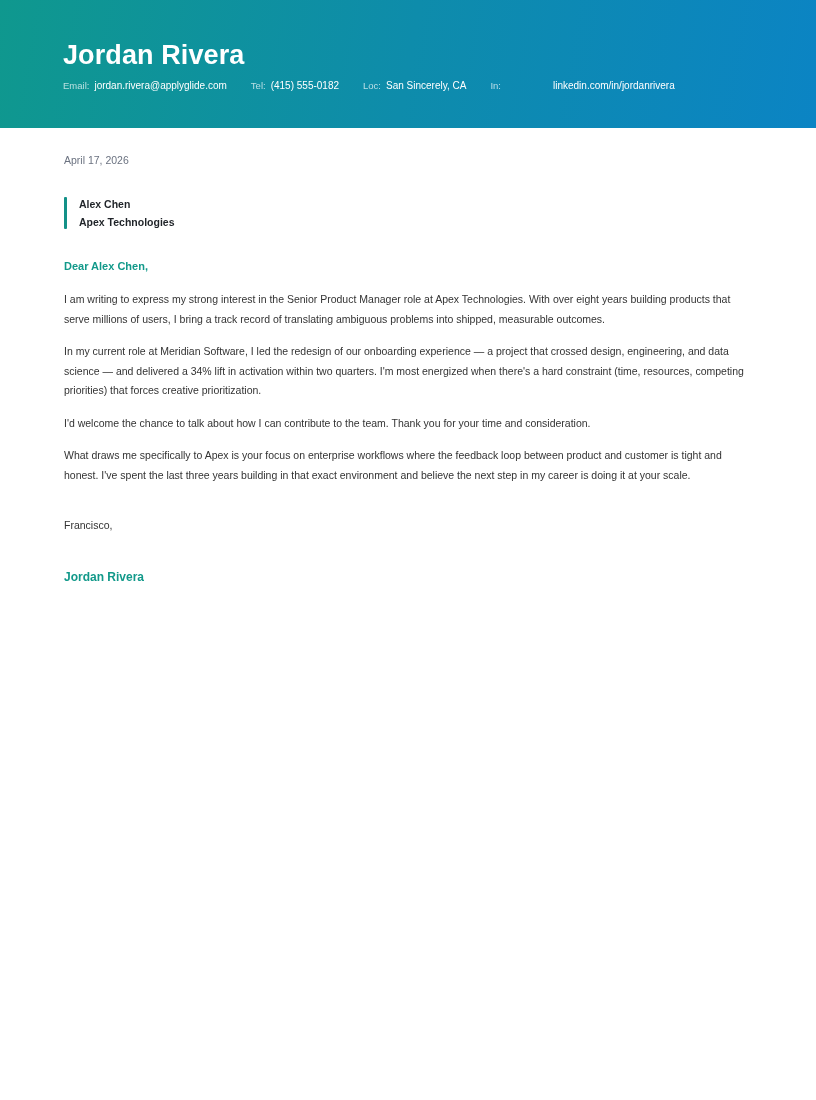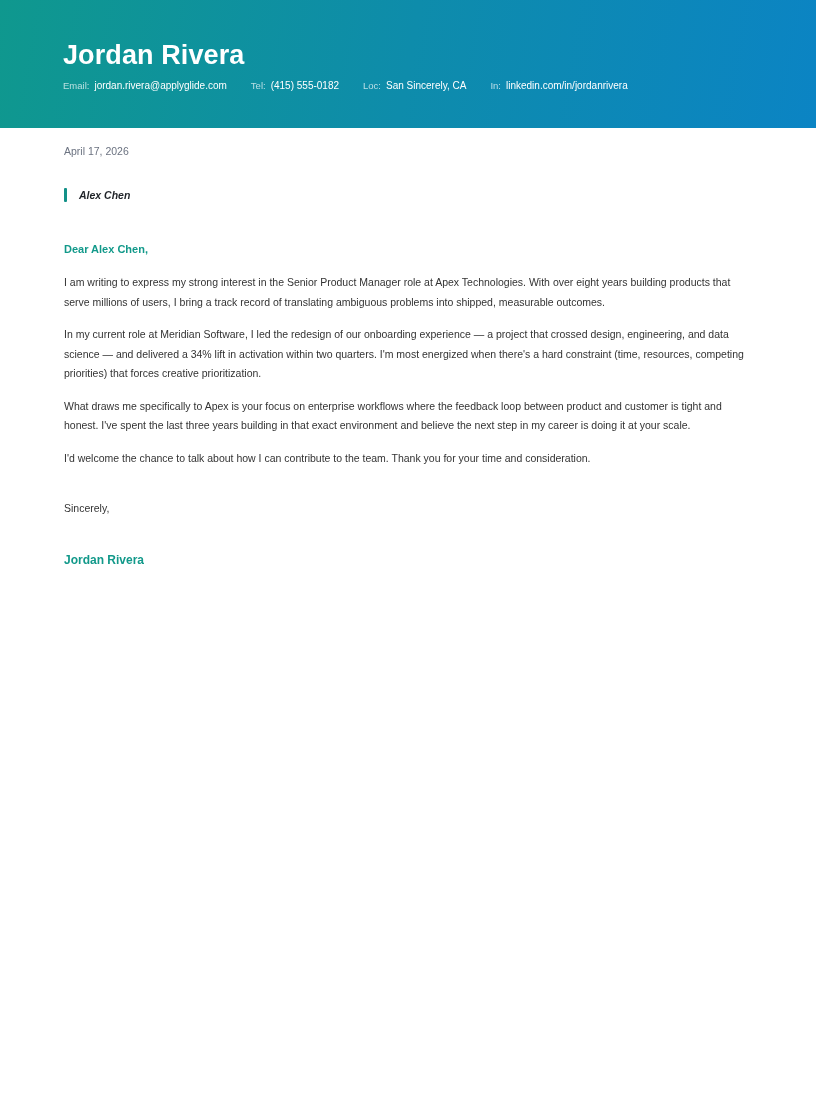--- a/index.html
+++ b/index.html
@@ -43,49 +43,48 @@
     align-items: center;
     font-size: 9.5px;
     line-height: 14px;
     white-space: nowrap;
   }
   .contact-item {
     display: flex;
     align-items: baseline;
     margin-right: 24px;
   }
-  .contact-item:last-child { margin-right: 8px; }
+  .contact-item:last-child { margin-right: 8px; gap: 47px; }
   .contact-label {
     color: rgba(255, 255, 255, 0.70);
     margin-right: 5px;
     font-size: 9.5px;
   }
   .contact-value {
     color: #ffffff;
     font-size: 10px;
   }
 
   
   .letter {
     box-sizing: border-box;
-    padding: 16px 64px 0 64px;
+    padding: 25px 64px 0 64px;
     width: 816px;
   }
   .letter-date {
     font-size: 10.5px;
     color: #6b7280;
     line-height: 14px;
     margin: 0 0 28px 0;
   }
 
   .recipient {
     position: relative;
     padding-left: 15px;
-    margin-bottom: 37px;
-    font-style: italic;
+    margin-bottom: 27px;
   }
   .recipient-bar {
     position: absolute;
     left: 0;
     top: 2px;
     bottom: 2px;
     width: 3px;
     background: #139188;
     border-radius: 1px;
   }
@@ -164,26 +163,27 @@
   </div>
 </div>
 
 <div class="letter">
 
   <div class="letter-date">April 17, 2026</div>
 
   <div class="recipient">
     <span class="recipient-bar"></span>
     <div class="recipient-name">Alex Chen</div>
+    <div class="recipient-company">Apex Technologies</div>
   </div>
 
   <p class="salutation">Dear Alex Chen,</p>
 
   <p class="body-par">I am writing to express my strong interest in the Senior Product Manager role at Apex Technologies. With over eight years building products that serve millions of users, I bring a track record of translating ambiguous problems into shipped, measurable outcomes.</p>
   <p class="body-par">In my current role at Meridian Software, I led the redesign of our onboarding experience — a project that crossed design, engineering, and data science — and delivered a 34% lift in activation within two quarters. I'm most energized when there's a hard constraint (time, resources, competing priorities) that forces creative prioritization.</p>
+  <p class="body-par">I'd welcome the chance to talk about how I can contribute to the team. Thank you for your time and consideration.</p>
   <p class="body-par">What draws me specifically to Apex is your focus on enterprise workflows where the feedback loop between product and customer is tight and honest. I've spent the last three years building in that exact environment and believe the next step in my career is doing it at your scale.</p>
-  <p class="body-par">I'd welcome the chance to talk about how I can contribute to the team. Thank you for your time and consideration.</p>
 
-  <p class="closing">Sincerely,</p>
+  <p class="closing">Francisco,</p>
 
   <p class="signature">Jordan Rivera</p>
 
 </div>
 
 </body></html>

